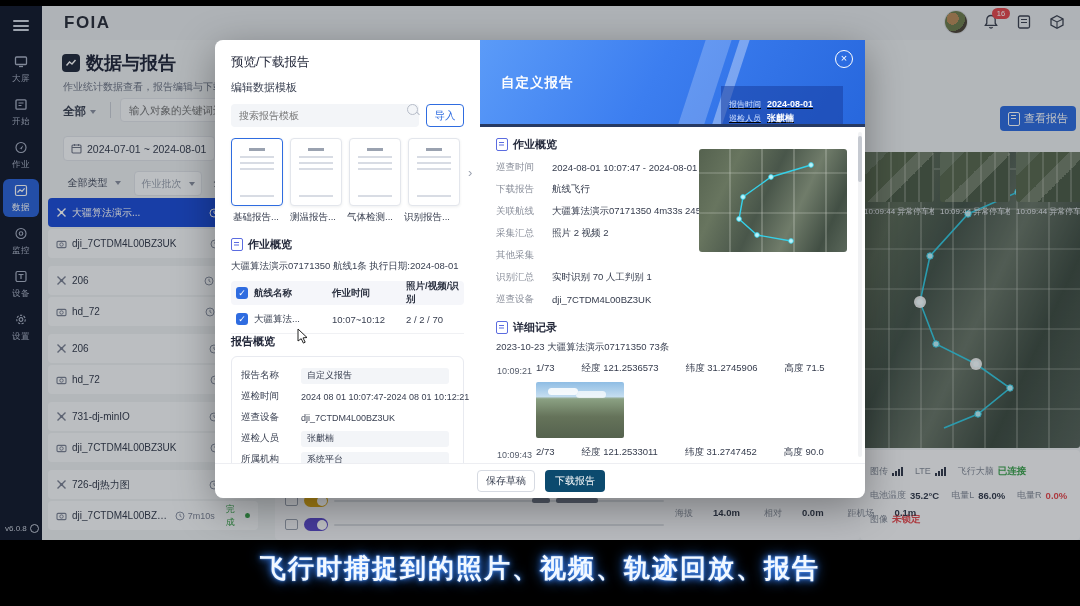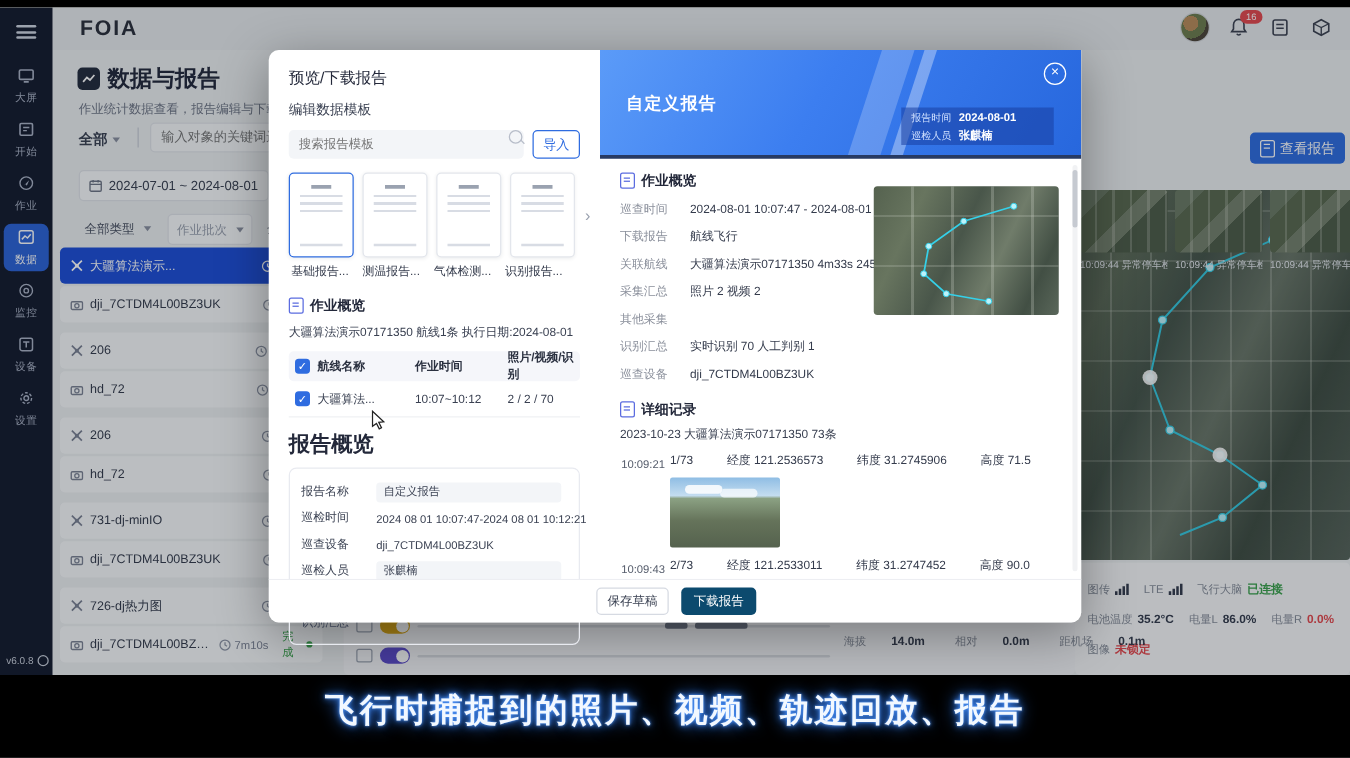--- a/index.html
+++ b/index.html
@@ -110,33 +110,33 @@
   .sec-head{display:flex;align-items:center;gap:5px;margin-top:13px;font-size:11px;font-weight:700;color:#23283a;}
   .doc-ic{width:10px;height:11px;border:1.2px solid #5b6ce0;border-radius:2px;position:relative;}
   .doc-ic::after{content:"";position:absolute;left:1.5px;top:2.5px;width:5px;height:1px;background:#5b6ce0;box-shadow:0 2.5px 0 #5b6ce0;}
   .job-summary{margin-top:8px;font-size:9.5px;color:#3a4152;white-space:nowrap;}
   .jtable{margin-top:8px;}
   .jt-head,.jt-row{display:flex;align-items:center;height:24px;gap:6px;padding:0 5px;}
   .jt-head{background:#f5f6fa;border-radius:4px;font-weight:700;color:#2b3140;font-size:9.5px;}
   .jt-row{font-size:9.5px;color:#3a4152;height:28px;border-bottom:1px solid #f0f1f4;}
   .cb{width:12px;height:12px;border-radius:3px;background:#2f6ce0;color:#fff;font-size:9px;line-height:12px;text-align:center;flex:0 0 auto;cursor:pointer;}
   .col-name{width:72px;} .col-time{width:68px;} .col-cnt{flex:1;}
-  .ro-head{margin-top:10px;font-size:17px;font-weight:700;color:#23283a;}
+  .ro-head{margin-top:0;font-size:11px;font-weight:700;color:#23283a;}
   .ro-box{margin-top:7px;border:1px solid #e8eaf0;border-radius:6px;padding:8px 9px 6px;}
   .ro-row{display:flex;align-items:center;height:21px;gap:8px;}
   .ro-lbl{width:52px;font-size:9.5px;color:#3a4152;flex:0 0 auto;}
   .ro-val{font-size:9px;color:#3a4152;white-space:nowrap;}
   .ro-input{width:148px;height:16px;background:#f3f5f8;border:none;border-radius:3px;font-size:9px;color:#3a4152;padding:0 6px;box-sizing:border-box;}
 
   .m-right{position:absolute;left:265px;top:0;width:385px;height:424px;background:#fff;overflow:hidden;}
   .prev-head{position:absolute;left:0;top:0;right:0;height:84px;background:linear-gradient(120deg,#5b9bf8 0%,#3c7ef0 45%,#2767dd 100%);border-bottom:3px solid #273a63;overflow:hidden;}
   .stripe{position:absolute;top:-10px;height:110px;width:26px;background:rgba(255,255,255,.22);transform:skewX(-18deg);}
   .prev-title{position:absolute;left:21px;top:34px;font-size:13.5px;font-weight:700;color:#fff;letter-spacing:1px;}
   .close-btn{position:absolute;right:12px;top:10px;width:16px;height:16px;border:1.4px solid #fff;border-radius:50%;color:#fff;font-size:11px;line-height:15px;text-align:center;cursor:pointer;}
-  .meta-card{position:absolute;right:22px;top:46px;width:106px;background:rgba(23,62,160,.55);border-radius:0;padding:1px 8px;}
+  .meta-card{position:absolute;right:22px;top:46px;width:106px;background:rgba(23,62,160,.55);border-radius:0;padding:11px 8px;text-decoration:underline;}
   .meta-row{display:flex;align-items:center;gap:6px;height:14px;}
   .meta-lbl{font-size:8px;color:#cfe0ff;flex:0 0 auto;}
   .meta-val{font-size:9px;color:#fff;font-weight:700;white-space:nowrap;}
   .prev-body{position:absolute;left:0;top:87px;right:0;bottom:0;padding:8px 16px 0;box-sizing:border-box;}
   .pv-field{display:flex;align-items:center;height:22px;gap:10px;}
   .pv-lbl{width:46px;font-size:9.5px;color:#8a8f9b;flex:0 0 auto;}
   .pv-val{font-size:9.5px;color:#343b4c;white-space:nowrap;}
   .pv-map{position:absolute;right:18px;top:22px;width:148px;height:103px;border-radius:3px;overflow:hidden;
     background:linear-gradient(115deg,#55624f 0%,#68755f 22%,#49564a 45%,#707c6a 65%,#424f44 85%,#5a675a 100%);}
   .detail-group{margin-top:6px;font-size:9.5px;color:#3a4152;}

